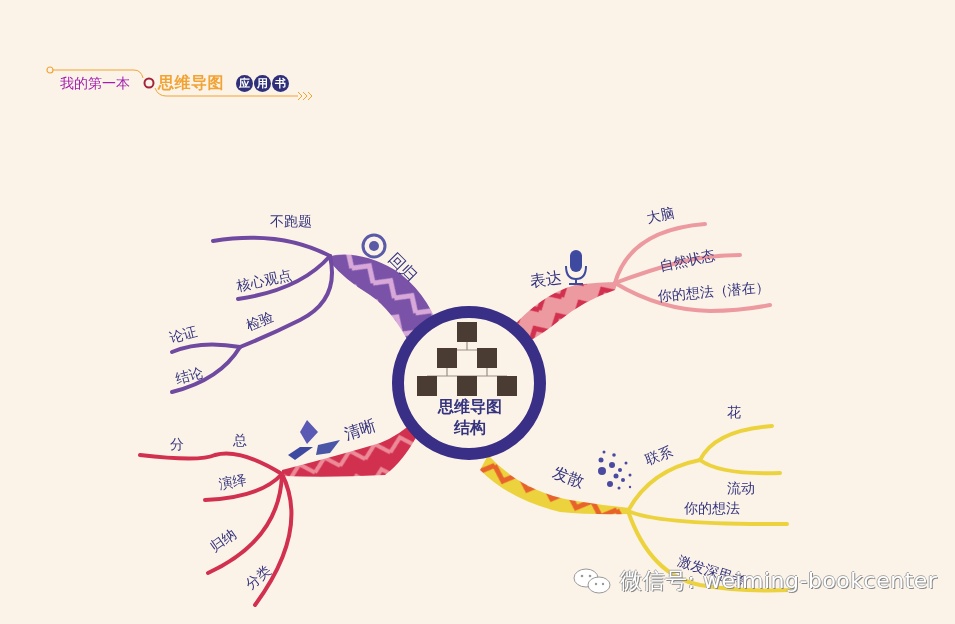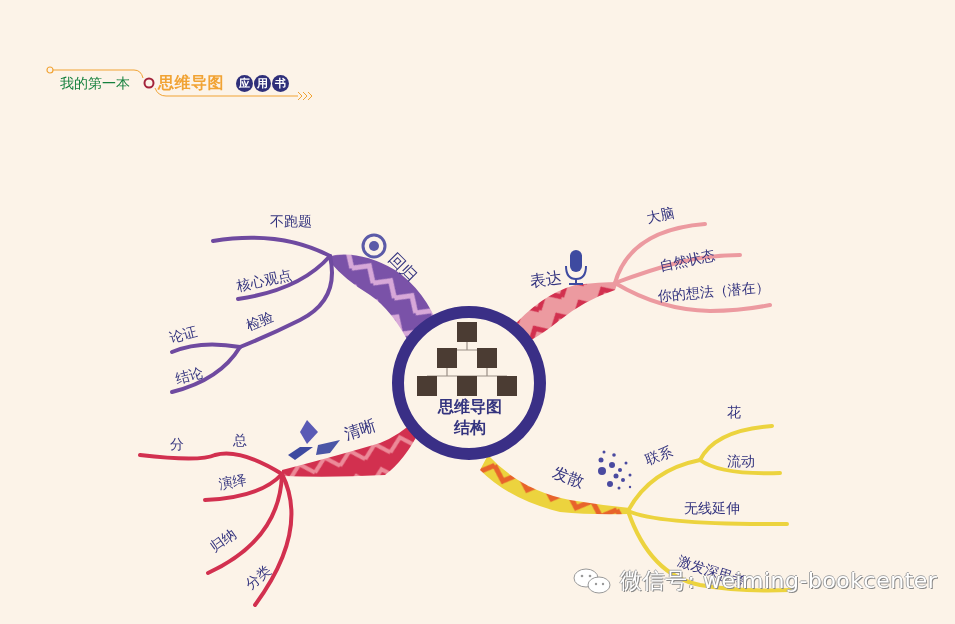--- a/index.html
+++ b/index.html
@@ -7,21 +7,21 @@
     width: 955px; height: 624px; overflow: hidden;
     background: #fcf3e8;
     font-family: "DejaVu Sans", sans-serif;
     position: relative;
   }
   .header {
     position: absolute; left: 46px; top: 64px; width: 270px; height: 40px;
   }
   .header svg { position: absolute; left: 0; top: 0; }
   .hdr-text {
-    position: absolute; top: 11px; font-size: 14px; color: #15803d;
+    position: absolute; top: 11px; font-size: 14px; color: #a21caf;
     white-space: nowrap;
   }
   .hdr-brand {
     position: absolute; left: 112px; top: 9px; font-size: 16px; font-weight: bold;
     color: #f1a334; white-space: nowrap; letter-spacing: 0.5px;
   }
   .badge {
     position: absolute; top: 11px; width: 17px; height: 17px; border-radius: 50%;
     background: #2f2f7a; color: #fff; font-size: 11px; font-weight: bold;
     text-align: center; line-height: 17px;
@@ -190,22 +190,22 @@
 <span class="lbl main-lbl" style="left:345px; top:425px; transform:rotate(-18deg)">清晰</span>
 <span class="lbl" style="left:170px; top:436px">分</span>
 <span class="lbl" style="left:233px; top:432px">总</span>
 <span class="lbl" style="left:219px; top:476px; transform:rotate(-10deg)">演绎</span>
 <span class="lbl" style="left:212px; top:540px; transform:rotate(-35deg)">归纳</span>
 <span class="lbl" style="left:248px; top:578px; transform:rotate(-40deg)">分类</span>
 
 <span class="lbl main-lbl" style="left:553px; top:462px; transform:rotate(20deg)">发散</span>
 <span class="lbl" style="left:646px; top:452px; transform:rotate(-20deg)">联系</span>
 <span class="lbl" style="left:727px; top:404px">花</span>
-<span class="lbl" style="left:727px; top:453px">流动</span>
-<span class="lbl" style="left:684px; top:500px">无线延伸</span>
+<span class="lbl" style="left:727px; top:480px">流动</span>
+<span class="lbl" style="left:684px; top:500px">你的想法</span>
 <span class="lbl" style="left:678px; top:552px; transform:rotate(18deg)">激发深思考</span>
 
 <svg class="wm-icon" width="44" height="30">
   <ellipse cx="14" cy="12" rx="12" ry="9" fill="#fff" stroke="#999" stroke-width="1"></ellipse>
   <ellipse cx="27" cy="19" rx="11" ry="8" fill="#fff" stroke="#999" stroke-width="1"></ellipse>
   <circle cx="10" cy="10" r="1.3" fill="#999"></circle>
     <circle cx="18" cy="10" r="1.3" fill="#999"></circle>
   <circle cx="24" cy="18" r="1.2" fill="#999"></circle>
     <circle cx="31" cy="18" r="1.2" fill="#999"></circle>
 </svg>

